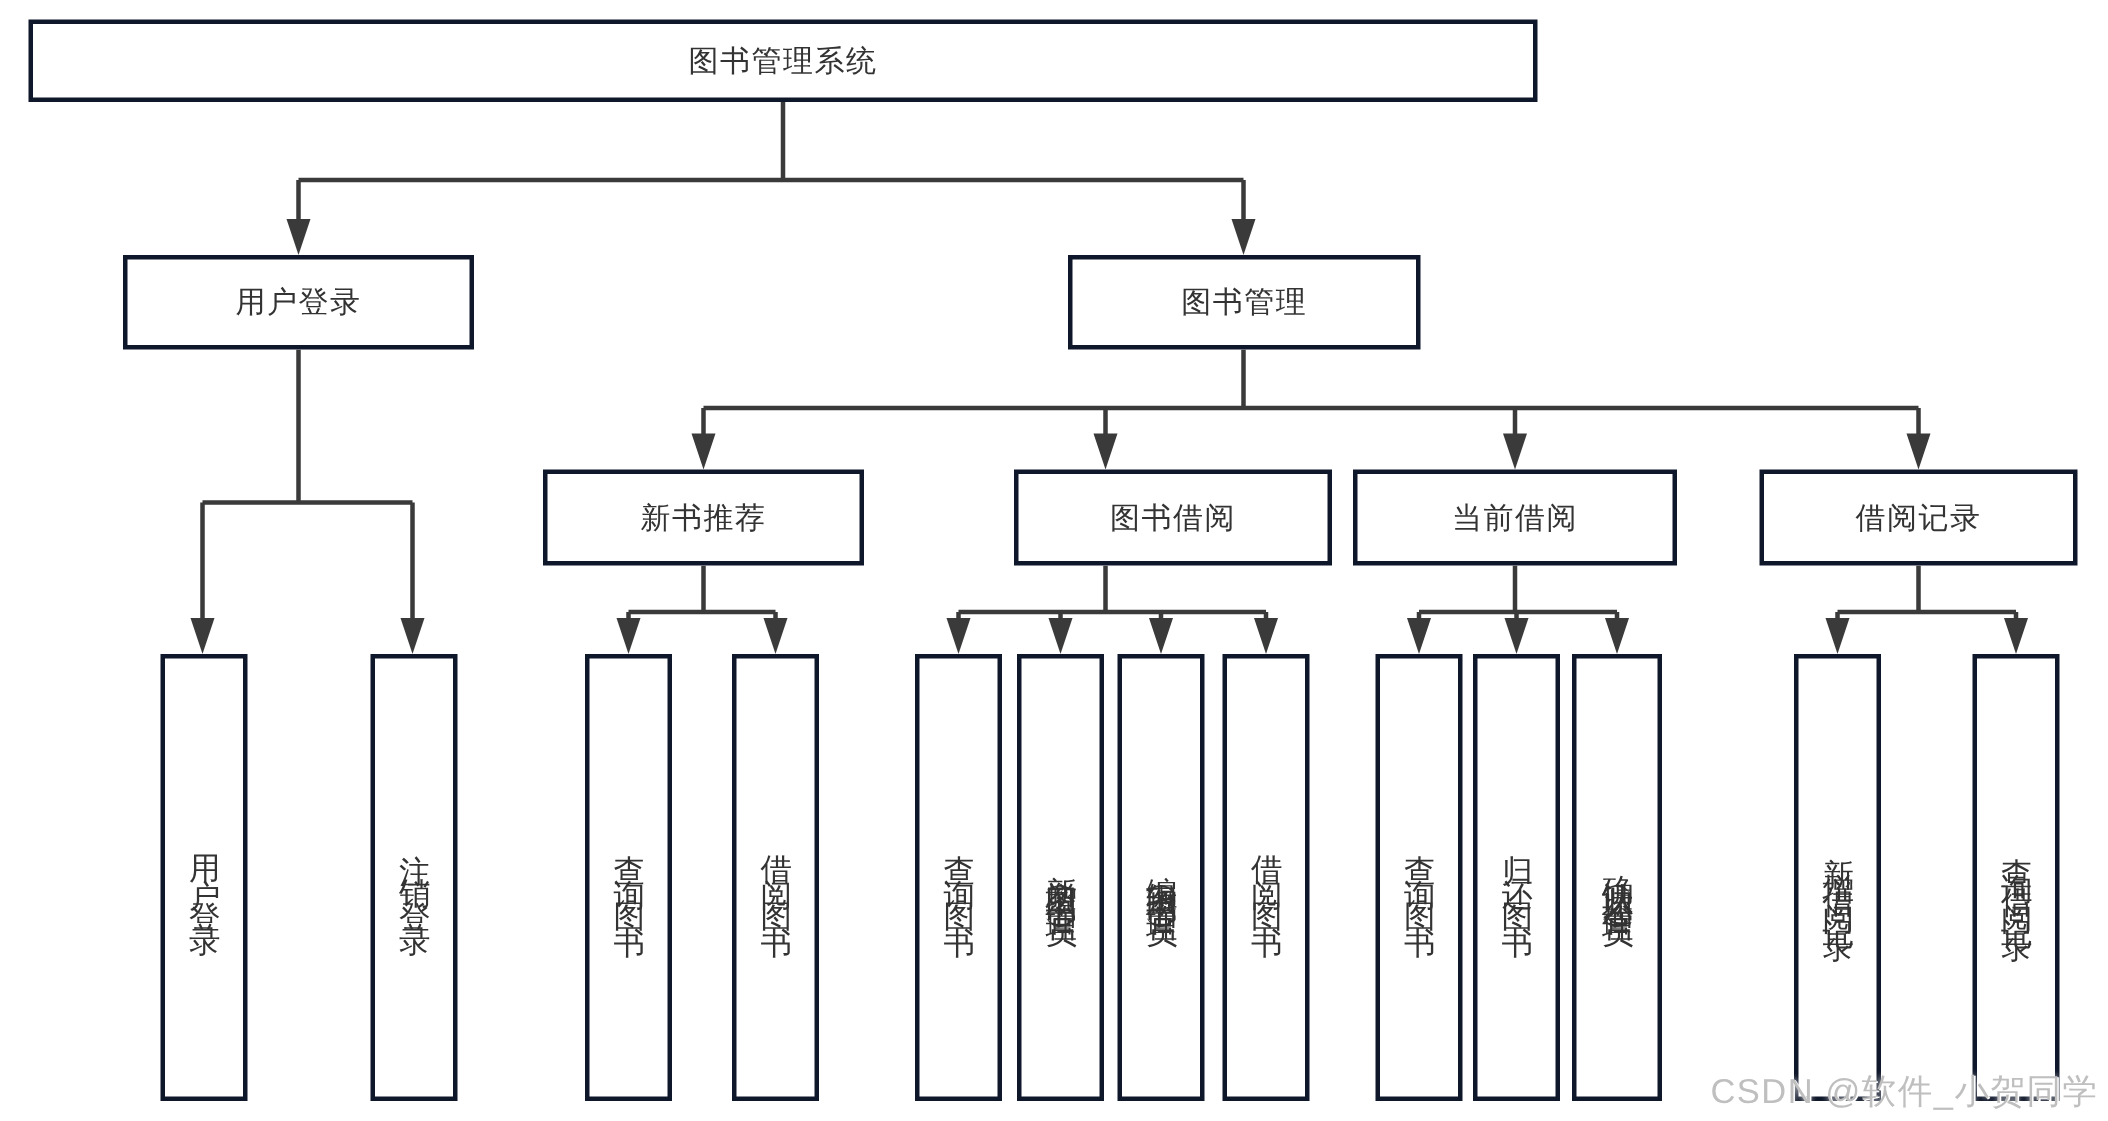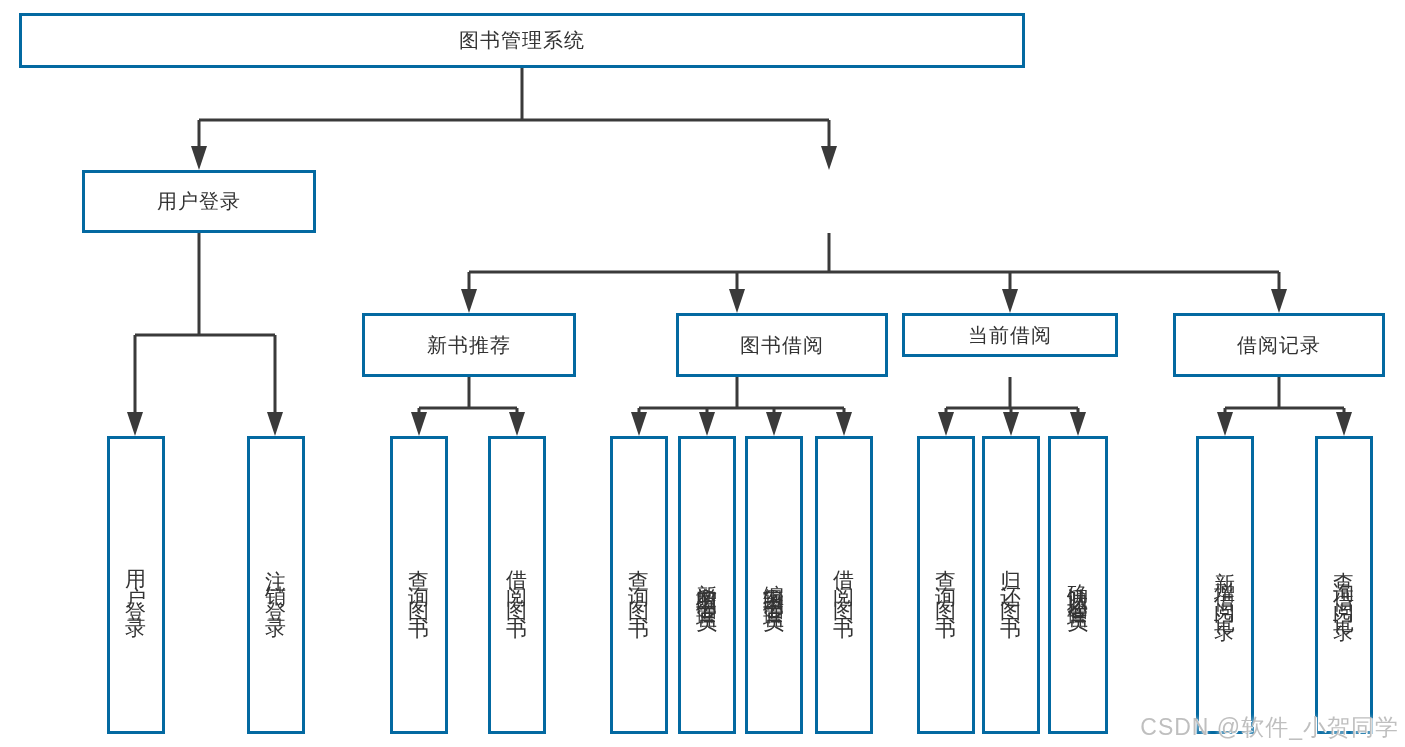--- a/index.html
+++ b/index.html
@@ -7,21 +7,21 @@
     position:relative;
     width:1405px;height:747px;
     background:#ffffff;
     font-family:"Liberation Sans","DejaVu Sans",sans-serif;
     overflow:hidden;
   }
   #connectors{position:absolute;left:0;top:0;width:1405px;height:747px;}
   .node{
     position:absolute;
     background:#ffffff;
-    border:3px solid #0369a1;
+    border:3px solid #0f172a;
     box-sizing:border-box;
     display:flex;align-items:center;justify-content:center;
     color:#333333;
   }
   .hnode{font-size:20px;letter-spacing:1px;}
   .vnode{padding:6px 0;}
   .vlabel{
     writing-mode:vertical-rl;
     font-size:21px;
     line-height:1;
@@ -83,28 +83,31 @@
     </g>
   </svg>
 
   <div class="node hnode" style="left:19px;top:13px;width:1006px;height:55px;">
     <span>图书管理系统</span>
   </div>
 
   <div class="node hnode" style="left:82px;top:170px;width:234px;height:63px;">
     <span>用户登录</span>
   </div>
+  <div class="node hnode" style="left:712px;top:170px;width:235px;height:63px;">
+    <span>图书管理</span>
+  </div>
 
   <div class="node hnode" style="left:362px;top:313px;width:214px;height:64px;text-align:right;">
     <span>新书推荐</span>
   </div>
   <div class="node hnode" style="left:631px;top:313px;width:212px;height:64px;margin-left:45px;">
     <span>图书借阅</span>
   </div>
-  <div class="node hnode" style="left:902px;top:313px;width:216px;height:44px;">
+  <div class="node hnode" style="left:902px;top:313px;width:216px;height:64px;">
     <span>当前借阅</span>
   </div>
   <div class="node hnode" style="left:1173px;top:313px;width:212px;height:64px;font-family:Liberation Mono, monospace;">
     <span>借阅记录</span>
   </div>
 
   <div class="node vnode" style="left:107px;top:436px;width:58px;height:298px;">
     <span class="vlabel" style="letter-spacing: 16px;">用户登录</span>
   </div>
   <div class="node vnode" style="left:247px;top:436px;width:58px;height:298px;">

